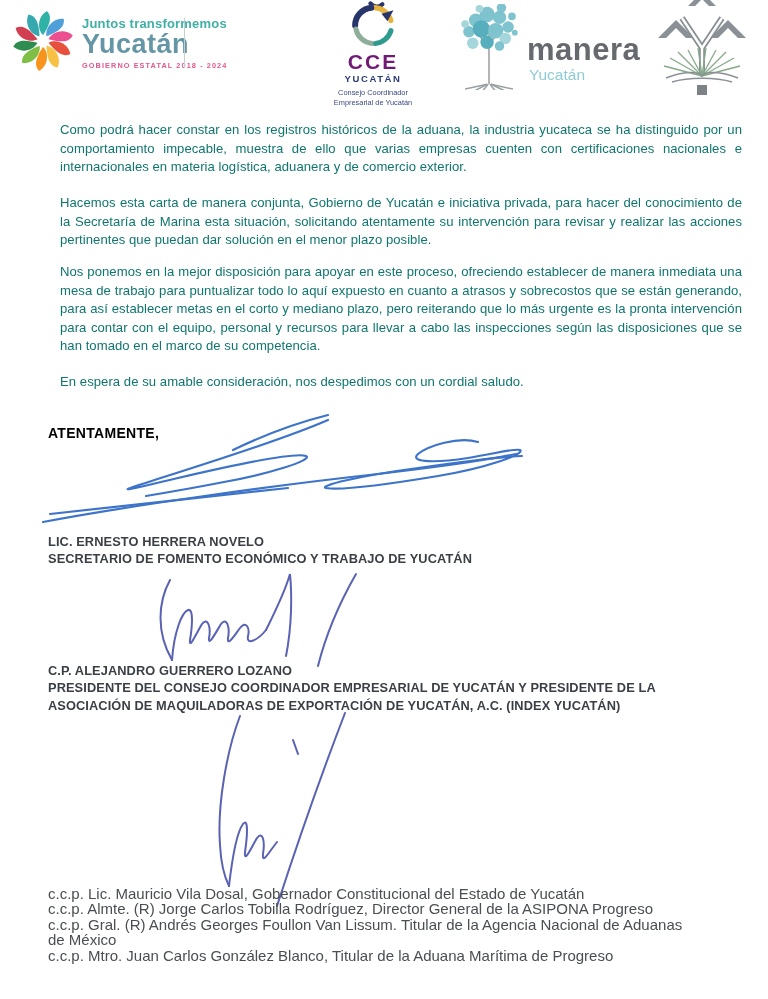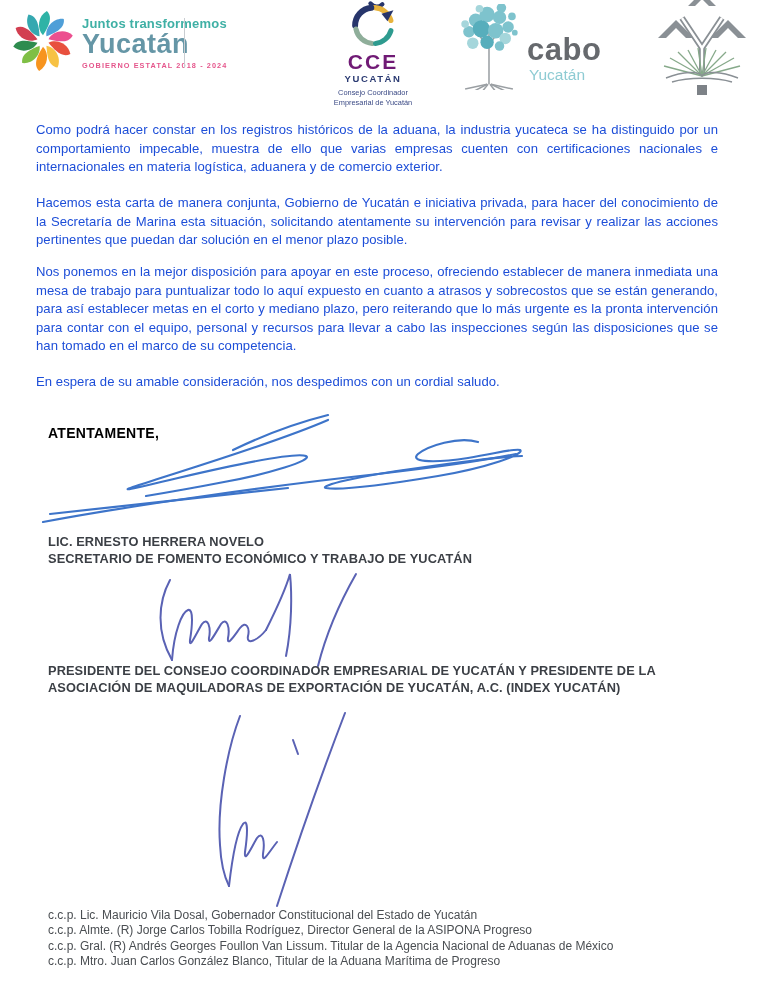--- a/index.html
+++ b/index.html
@@ -24,28 +24,28 @@
   .cce-acronym { color:#701a75; font-size:21px; font-weight:bold; letter-spacing:2px; margin-top:2px; }
   .cce-region { color:#2a3a72; font-size:9.5px; font-weight:bold; letter-spacing:1.6px; margin-top:2px; }
   .cce-sub { color:#3b4a85; font-size:7.4px; margin-top:4px; line-height:1.4; }
   .logo-index { position:absolute; left:455px; top:4px; display:flex; align-items:center; }
   .index-text { line-height:1; margin-left:4px; margin-top:18px; }
   .index-name { color:#66696d; font-size:31px; font-weight:bold; letter-spacing:.5px; }
   .index-region { color:#8ecbd3; font-size:15.5px; margin-top:2px; margin-left:2px; }
   .logo-aaay { position:absolute; left:652px; top:-8px; }
 
   
-  .bodytext { position:absolute; left:36px; width:682px; font-size:13.1px; line-height:18.5px; text-align:justify; color:#1d4ed8; letter-spacing:.05px; }
+  .bodytext { position:absolute; left:60px; width:682px; font-size:13.1px; line-height:18.5px; text-align:justify; color:#0f766e; letter-spacing:.05px; }
   .p1 { top:121px; } .p2 { top:194px; } .p3 { top:263px; } .p4 { top:373px; }
   .closing { position:absolute; left:48px; top:425px; font-size:14px; font-weight:bold; color:#000000; letter-spacing:.3px; }
 
   .sigblock { position:absolute; left:48px; width:660px; font-weight:bold; color:#3b3f45; font-size:12.8px; line-height:17.3px; letter-spacing:.1px; }
   .sb1 { top:533px; } .sb2 { top:662px; } .sb3 { top:802px; }
 
-  .ccp { position:absolute; left:48px; top:908px; width:640px; font-size:12px; line-height:15.4px; color:#4a4e52; }
+  .ccp { position:absolute; left:48px; top:886px; width:640px; font-size:15px; line-height:15.4px; color:#4a4e52; }
 
   .sig { position:absolute; pointer-events:none; }
   .sig1 { left:38px; top:412px; }
   .sig2 { left:128px; top:570px; }
   .sig3 { left:185px; top:710px; }
 </style>
 </head>
 <body>
 
 <div class="page">
@@ -124,21 +124,21 @@
           <circle cx="46" cy="44" r="5"></circle>
           <circle cx="10" cy="21" r="4" fill="#a5d6db"></circle>
           <circle cx="59" cy="13" r="4"></circle>
           <circle cx="25" cy="5" r="4" fill="#a5d6db"></circle>
           <circle cx="48" cy="4" r="5"></circle>
           <circle cx="62" cy="30" r="3"></circle>
         </g>
       </svg>
     </span>
     <span class="index-text">
-      <div class="index-name">cabo</div>
+      <div class="index-name">manera</div>
       <div class="index-region">Yucatán</div>
     </span>
   </div>
 
   <div class="logo-aaay">
     <span>
       <svg width="100" height="104" viewBox="0 0 100 104">
         <g fill="#8a9095">
           <path d="M36 14 L50 0 L64 14 L57 14 L50 7 L43 14 Z"></path>
           <path d="M6 46 L24 28 L42 46 L34 46 L24 36 L14 46 Z"></path>
@@ -198,20 +198,21 @@
   <div class="sig sig2">
     <svg width="245" height="98" viewBox="0 0 245 98" fill="none" stroke="#5a62b4" stroke-width="2" stroke-linecap="round">
       <path d="M 42 10 C 30 32 28 62 44 90"></path>
       <path d="M 44 90 C 46 62 54 42 60 40 C 66 38 64 58 62 70 C 61 80 68 64 74 54 C 80 46 83 58 81 68 C 80 77 87 64 93 54 C 99 46 102 58 100 68 C 99 77 106 66 112 58 C 118 50 122 58 120 66 C 118 76 130 70 138 60"></path>
       <path d="M 138 60 C 148 40 158 18 162 4 C 164 24 164 56 158 86"></path>
       <path d="M 228 4 C 212 32 198 64 190 96"></path>
     </svg>
   </div>
 
   <div class="sigblock sb2">
+    <div>C.P. ALEJANDRO GUERRERO LOZANO</div>
     <div>PRESIDENTE DEL CONSEJO COORDINADOR EMPRESARIAL DE YUCATÁN Y PRESIDENTE DE LA ASOCIACIÓN DE MAQUILADORAS DE EXPORTACIÓN DE YUCATÁN, A.C. (INDEX YUCATÁN)</div>
   </div>
 
   <div class="sig sig3">
     <svg width="185" height="200" viewBox="0 0 185 200" fill="none" stroke="#5a62b4" stroke-width="2" stroke-linecap="round">
       <path d="M 55 6 C 42 40 32 95 35 135 C 36 155 40 168 44 176"></path>
       <path d="M 44 176 C 47 150 52 122 58 114 C 64 107 62 128 60 142 C 59 154 66 138 72 128 C 78 120 80 132 78 144 C 77 155 84 142 92 132"></path>
       <path d="M 160 3 C 140 55 115 125 92 196"></path>
       <path d="M 108 30 L 113 44"></path>
     </svg>

